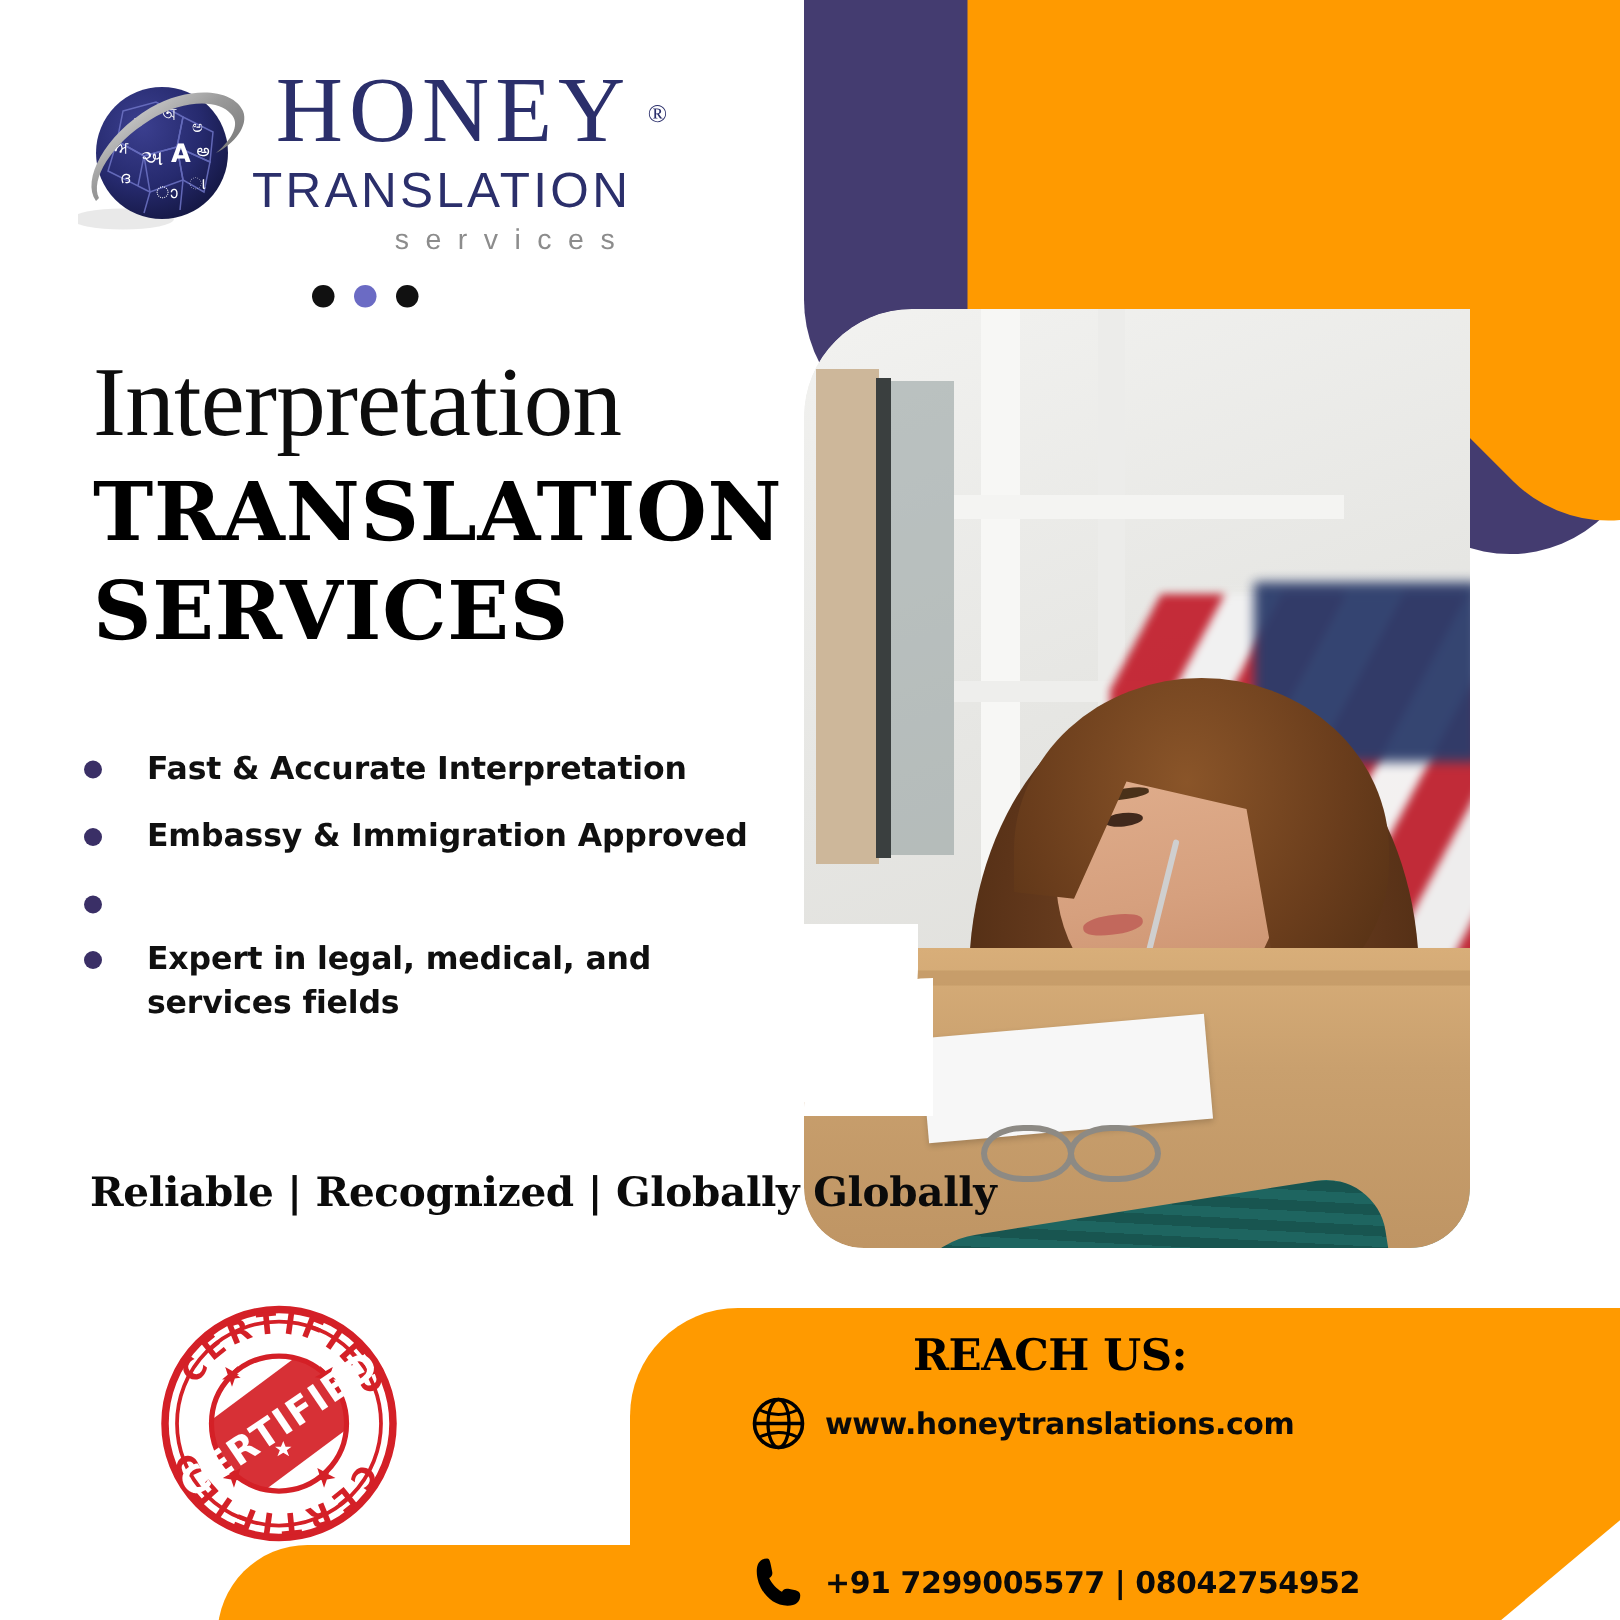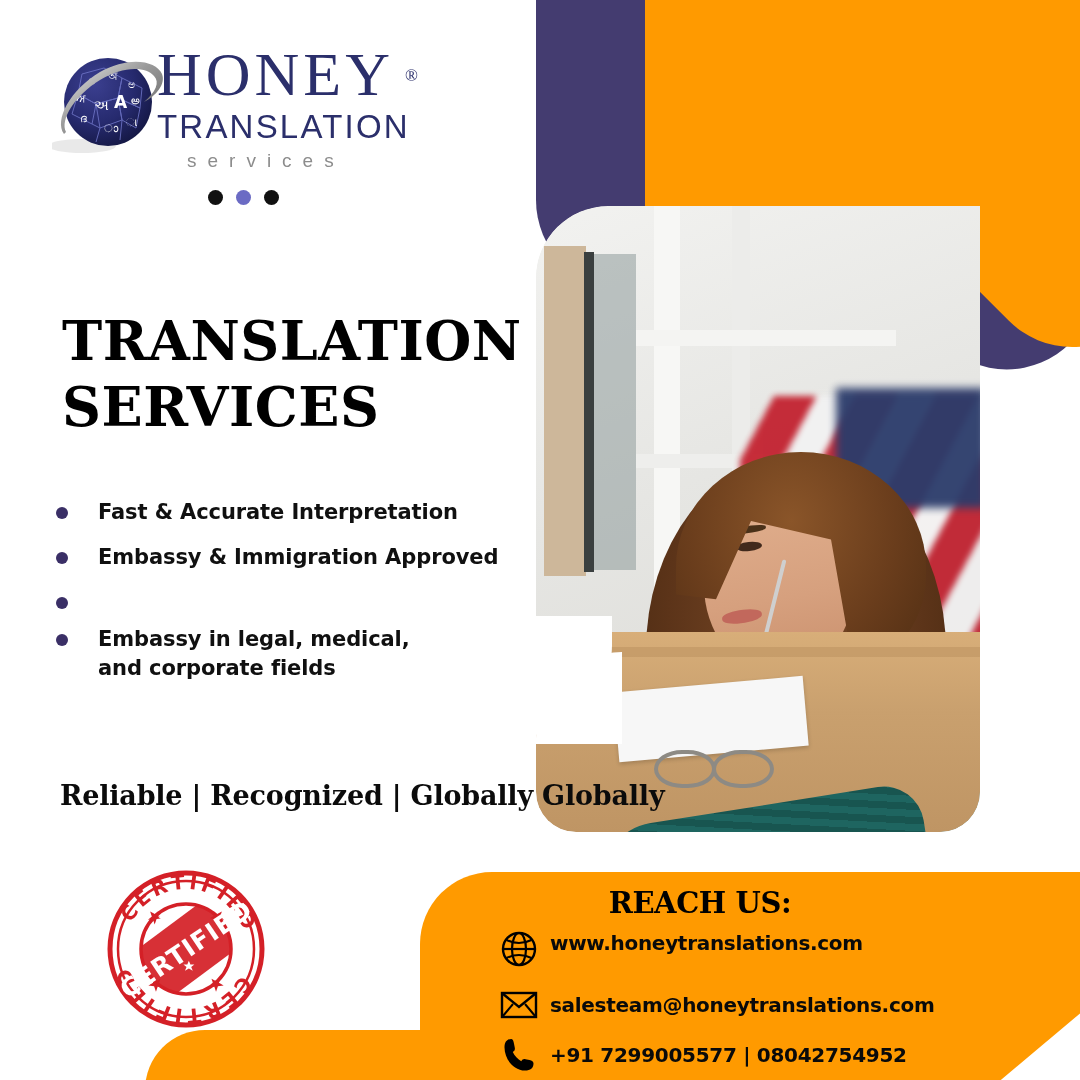--- a/index.html
+++ b/index.html
@@ -151,21 +151,21 @@
     position:absolute; left:62px; top:600px; width:330px; height:110px;
     background:repeating-linear-gradient(12deg,#1e6560 0 7px,#185550 7px 14px);
     border-radius:60px 40px 30px 40px;
     transform:rotate(-9deg);
   }
   .ph-earbud { position:absolute; left:232px; top:352px; width:4px; height:120px; background:#cfcfcf; transform:rotate(14deg); border-radius:3px; }
 
   
   .logo { position:absolute; left:52px; top:42px; width:360px; height:140px; }
   .globe-wrap { position:absolute; left:0; top:8px; width:120px; height:120px; }
-  .logo-text { position:absolute; left:105px; top:0px; }
+  .logo-text { position:absolute; left:116px; top:0px;text-align:right; }
   .logo-honey {
     font-family:"Liberation Serif", serif;
     font-size:62px; letter-spacing:4px; color:#2b2f6b; font-weight:400;
     line-height:64px; position:relative; display:inline-block;
   }
   .logo-reg {
     font-size:17px; vertical-align:super; letter-spacing:0;
     position:absolute; right:-24px; top:2px; color:#2b2f6b;
   }
   .logo-translation {
@@ -228,21 +228,21 @@
     background:#FF9A00;
     border-top-left-radius:72px;
     clip-path:polygon(0 0, 100% 0, 100% 68%, 88% 100%, 0 100%);
   }
   .contact-inner { position:absolute; left:420px; top:872px; width:660px; height:208px; }
   .reach-title {
     position:absolute; left:0; top:14px; width:560px; text-align:center;
     font-family:"DejaVu Serif", serif;
     font-size:29px; font-weight:700; color:#000; letter-spacing:-0.4px;
   }
-  .c-row { position:absolute; display:flex; align-items:flex-start; }
+  .c-row { position:absolute; display:flex; align-items:center; }
   .c-icon { width:42px; flex:none; display:flex; justify-content:center; }
   .c-text {
     font-family:"DejaVu Sans", sans-serif;
     font-size:20px; font-weight:700; color:#0a0a0a; line-height:27px;
     letter-spacing:-0.3px; margin-left:10px;
   }
   .c-row-web { left:78px; top:58px; }
   .c-row-mail { left:78px; top:118px; align-items:center; }
   .c-row-phone { left:78px; top:165px; align-items:center; }
 </style>
@@ -337,40 +337,41 @@
       <div class="logo-services">services</div>
     </div>
   </div>
 
   <div class="dots">
     <span class="dot" style="background:#111111"></span>
     <span class="dot" style="background:#6B6BC4"></span>
     <span class="dot" style="background:#111111"></span>
   </div>
 
+  <div class="h-script">Interpretation</div>
   <div class="h-main">
     <div>TRANSLATION</div>
     <div>SERVICES</div>
   </div>
 
   <div class="bullets">
     <div class="bullet-row">
       <span class="bullet-dot"></span>
       <span class="bullet-text">Fast &amp; Accurate Interpretation</span>
     </div>
     <div class="bullet-row">
       <span class="bullet-dot"></span>
       <span class="bullet-text">Embassy &amp; Immigration Approved</span>
     </div>
     <div class="bullet-row">
       <span class="bullet-dot"></span>
     </div>
     <div class="bullet-row">
       <span class="bullet-dot"></span>
-      <span class="bullet-text" style="max-width:352px; display:block;">Embassy in legal, medical, and corporate fields</span>
+      <span class="bullet-text" style="max-width:352px; display:block;">Expert in legal, medical, and services fields</span>
     </div>
   </div>
 
   <div class="tagline">Reliable  |  Recognized  |  Globally Globally</div>
 
   <div class="stamp">
     <svg width="162" height="162" viewBox="0 0 162 162">
       <defs>
         <path id="arcTop" d="M 81 81 m -60 0 a 60 60 0 1 1 120 0" fill="none"></path>
         <path id="arcBot" d="M 81 81 m 60 0 a 60 60 0 1 1 -120 0" fill="none"></path>
@@ -422,30 +423,20 @@
           <line x1="3" y1="19" x2="35" y2="19" stroke="#000" stroke-width="2.2"></line>
           <path d="M6.5 10 Q19 16 31.5 10" fill="none" stroke="#000" stroke-width="2"></path>
           <path d="M6.5 28 Q19 22 31.5 28" fill="none" stroke="#000" stroke-width="2"></path>
         </svg>
       </span>
       <span class="c-text">
         <span>www.honeytranslations.com</span><br>
       </span>
     </div>
 
-    <div class="c-row c-row-mail">
-      <span class="c-icon">
-        <svg width="38" height="30" viewBox="0 0 38 30">
-          <rect x="2" y="3" width="34" height="24" fill="none" stroke="#000" stroke-width="2.4"></rect>
-          <path d="M2.5 3.5 L19 17 L35.5 3.5" fill="none" stroke="#000" stroke-width="2.4"></path>
-          <path d="M2.5 26.5 L13 14 M35.5 26.5 L25 14" fill="none" stroke="#000" stroke-width="2"></path>
-        </svg>
-      </span>
-      <span class="c-text">salesteam@honeytranslations.com</span>
-    </div>
 
     <div class="c-row c-row-phone">
       <span class="c-icon">
         <svg width="34" height="36" viewBox="0 0 34 36">
           <path d="M9.5 2 C5 2 2.5 5 2.5 10.5 C2.5 22 11.5 33.5 23 33.5 C28.5 33.5 31.5 31 31.5 26.5 C31.5 24.5 30 23.5 27.5 23 L23.5 22.2 C21.5 21.8 20.2 22.6 19.3 24.2 C16 22.4 12.3 18.6 10.8 15 C12.4 14.1 13.2 12.8 12.8 10.8 L12 6.8 C11.5 4.3 11 2 9.5 2 Z" fill="#000"></path>
         </svg>
       </span>
       <span class="c-text">+91 7299005577  |  08042754952</span>
     </div>
   </div>

